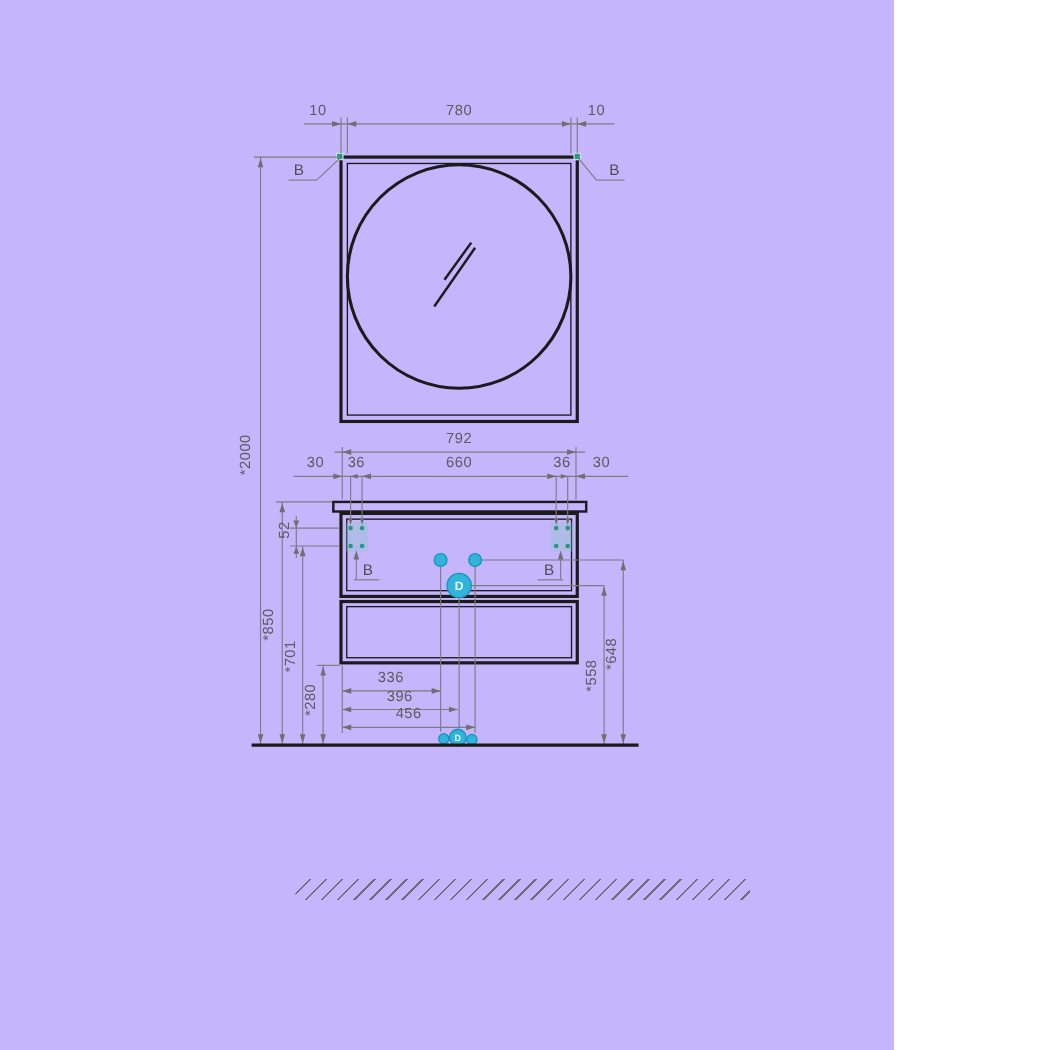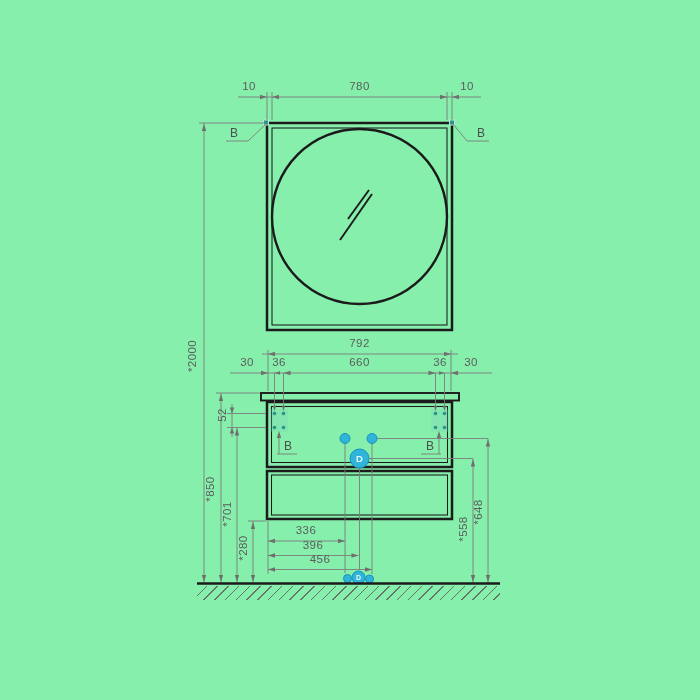--- a/index.html
+++ b/index.html
@@ -1,16 +1,16 @@
 <!DOCTYPE html>
 <html><head>
 <meta charset="utf-8">
 <style>
   html,body{margin:0;padding:0;background:#fff;}
-  .canvas{position:relative;width:700px;height:700px;background:#86efac;overflow:hidden;
+  .canvas{position:relative;width:596px;height:700px;background:#c4b5fd;overflow:hidden;
           font-family:"Liberation Sans",sans-serif;}
   .floor-hatch{position:absolute;left:197px;top:586px;width:303px;height:14px;
     background:repeating-linear-gradient(135deg,transparent 0 6.4px,#5f5f5f 6.4px 7.6px);
     opacity:.85;}
   svg{position:absolute;inset:0;}
   svg text{font-family:"Liberation Sans",sans-serif;}
   .main{stroke:#1b1b1b;fill:none;}
   .w3{stroke-width:2.5;}
   .w2{stroke-width:1.9;}
   .w1{stroke-width:1.05;}

